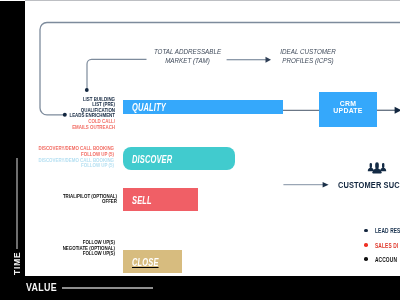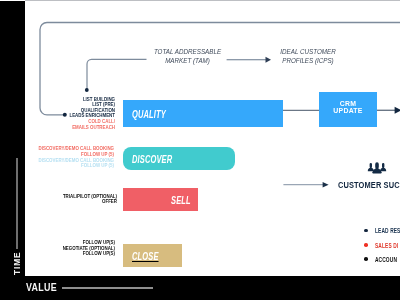--- a/index.html
+++ b/index.html
@@ -98,30 +98,30 @@
 
     <line x1="283.4" y1="184.6" x2="323.5" y2="184.6" stroke="#9aa6b5" stroke-width="1.2"></line>
     <path d="M322.6,182.0 L328.6,184.7 L322.6,187.4 Z" fill="#1b3048"></path>
   </svg>
 
   <div class="flowlabel" id="lbl-tam">TOTAL ADDRESSABLE
 MARKET (TAM)</div>
   <div class="flowlabel" id="lbl-icp">IDEAL CUSTOMER
 PROFILES (ICPS)</div>
 
-  <div class="bar" id="bar-quality" style="left: 123px; top: 100px; width: 160px; height: 27px; background: rgb(53, 168, 251);">
+  <div class="bar" id="bar-quality" style="left: 123px; top: 100px; width: 160px; height: 14px; background: rgb(53, 168, 251);">
     <span class="bl">QUALITY</span>
   </div>
   <div class="bar" id="bar-discover" style="left: 123px; top: 147px; width: 112px; height: 23px; background: rgb(65, 203, 206); border-radius: 8px;">
     <span class="bl">DISCOVER</span>
   </div>
-  <div class="bar" id="bar-sell" style="left: 123px; top: 188px; width: 75px; height: 23px; background: rgb(240, 95, 102); justify-content: flex-end;">
+  <div class="bar" id="bar-sell" style="left: 123px; top: 188px; width: 75px; height: 23px; background: rgb(240, 95, 102);">
     <span class="bl">SELL</span>
   </div>
-  <div class="bar" id="bar-close" style="left: 123px; top: 244px; width: 59px; height: 23px; background: rgb(215, 188, 127); text-decoration: underline;">
+  <div class="bar" id="bar-close" style="left: 123px; top: 250px; width: 59px; height: 23px; background: rgb(215, 188, 127); text-decoration: underline;">
     <span class="bl">CLOSE</span>
   </div>
 
   <div class="note" id="note-q1" style="color: rgb(18, 38, 63);">LIST BUILDING
 LIST (PRE)
 QUALIFICATION
 LEADS ENRICHMENT</div>
   <div class="note" id="note-q2" style="color: rgb(242, 108, 99);">COLD CALL/
 EMAILS OUTREACH</div>
   <div class="note" id="note-d1" style="color: rgb(242, 108, 99);">DISCOVERY/DEMO CALL BOOKING

